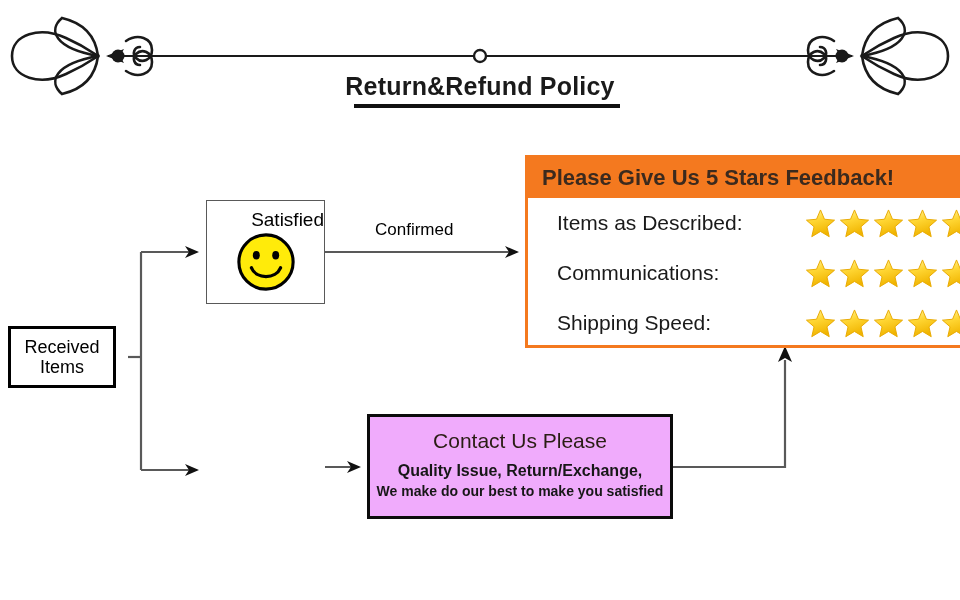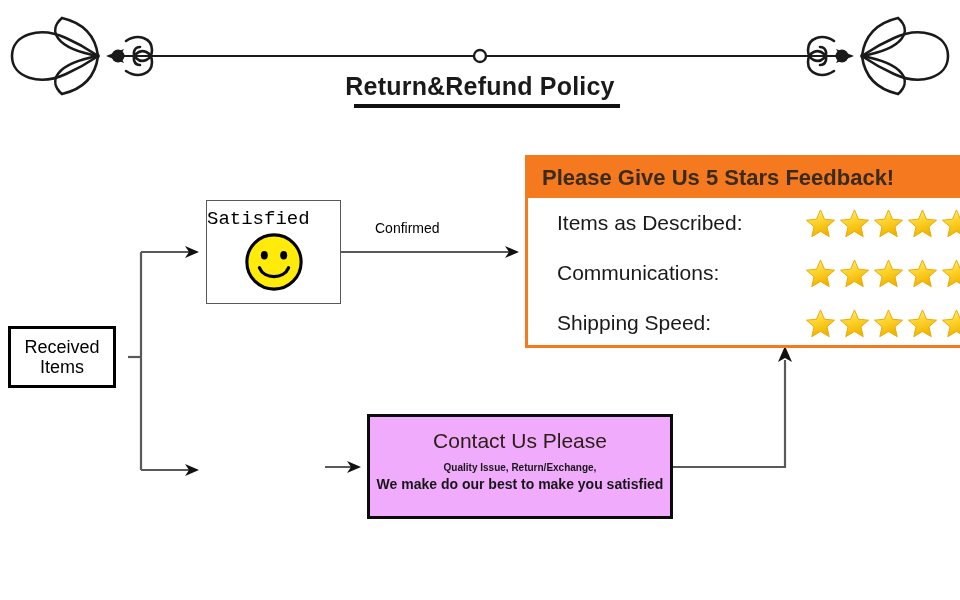--- a/index.html
+++ b/index.html
@@ -35,38 +35,37 @@
 
   #received-item{
     left:8px;top:326px;width:108px;height:62px;
     border:3px solid #000;
     display:flex;align-items:center;justify-content:center;
     text-align:center;line-height:1.12;
     font-size:18px;color:#000;
   }
 
   .decision{
-    width:135px;height:104px;
+    width:119px;height:104px;
     border:1.6px solid #595959;
-    text-align:left;
-    font-family:Liberation Mono, monospace;
+    text-align:right;
   }
   #satisfied-node{left:206px;top:200px;}
   #dissatisfied-node{left:206px;top:415px;}
   .decision .dlabel{
     display:block;font-size:19px;color:#000;line-height:1;
     padding-top:9px;white-space:nowrap;
   }
   #dissatisfied-node .dlabel{font-size:19px;margin-left:-1px;}
   .face{display:block;margin:2px auto 0;width:62px;height:62px;}
 
   
   #confirmed-label{
     position:absolute;left:375px;top:220px;
-    font-size:14px;color:#000;white-space:nowrap;
+    font-size:17px;color:#000;white-space:nowrap;
   }
 
   
   #feedback-panel{
     position:absolute;left:525px;top:155px;width:455px;height:193px;
     box-sizing:border-box;
     border:3px solid #f4791f;
     background:#fff;
   }
   #feedback-header{
@@ -92,21 +91,21 @@
   #contact-panel{
     position:absolute;left:367px;top:414px;width:306px;height:105px;
     box-sizing:border-box;
     border:3px solid #0b0b0b;
     background:#f0abfc;
     text-align:center;
   }
   #contact-title{
     font-size:21px;color:#2a1d14;margin-top:12px;white-space:nowrap;
   }
-  #contact-line1{font-size:10px;font-weight:bold;color:#171717;margin-top:9px;}
+  #contact-line1{font-size:16px;font-weight:bold;color:#171717;margin-top:9px;}
   #contact-line2{font-size:14px;font-weight:bold;color:#171717;margin-top:3px;}
 </style>
 </head>
 <body>
 
 <div id="stage">
 
   <svg id="header-ornament-svg" viewBox="0 0 960 120">
     <g fill="none" stroke="#1a1a1a" stroke-width="2.6" stroke-linecap="round">
 

